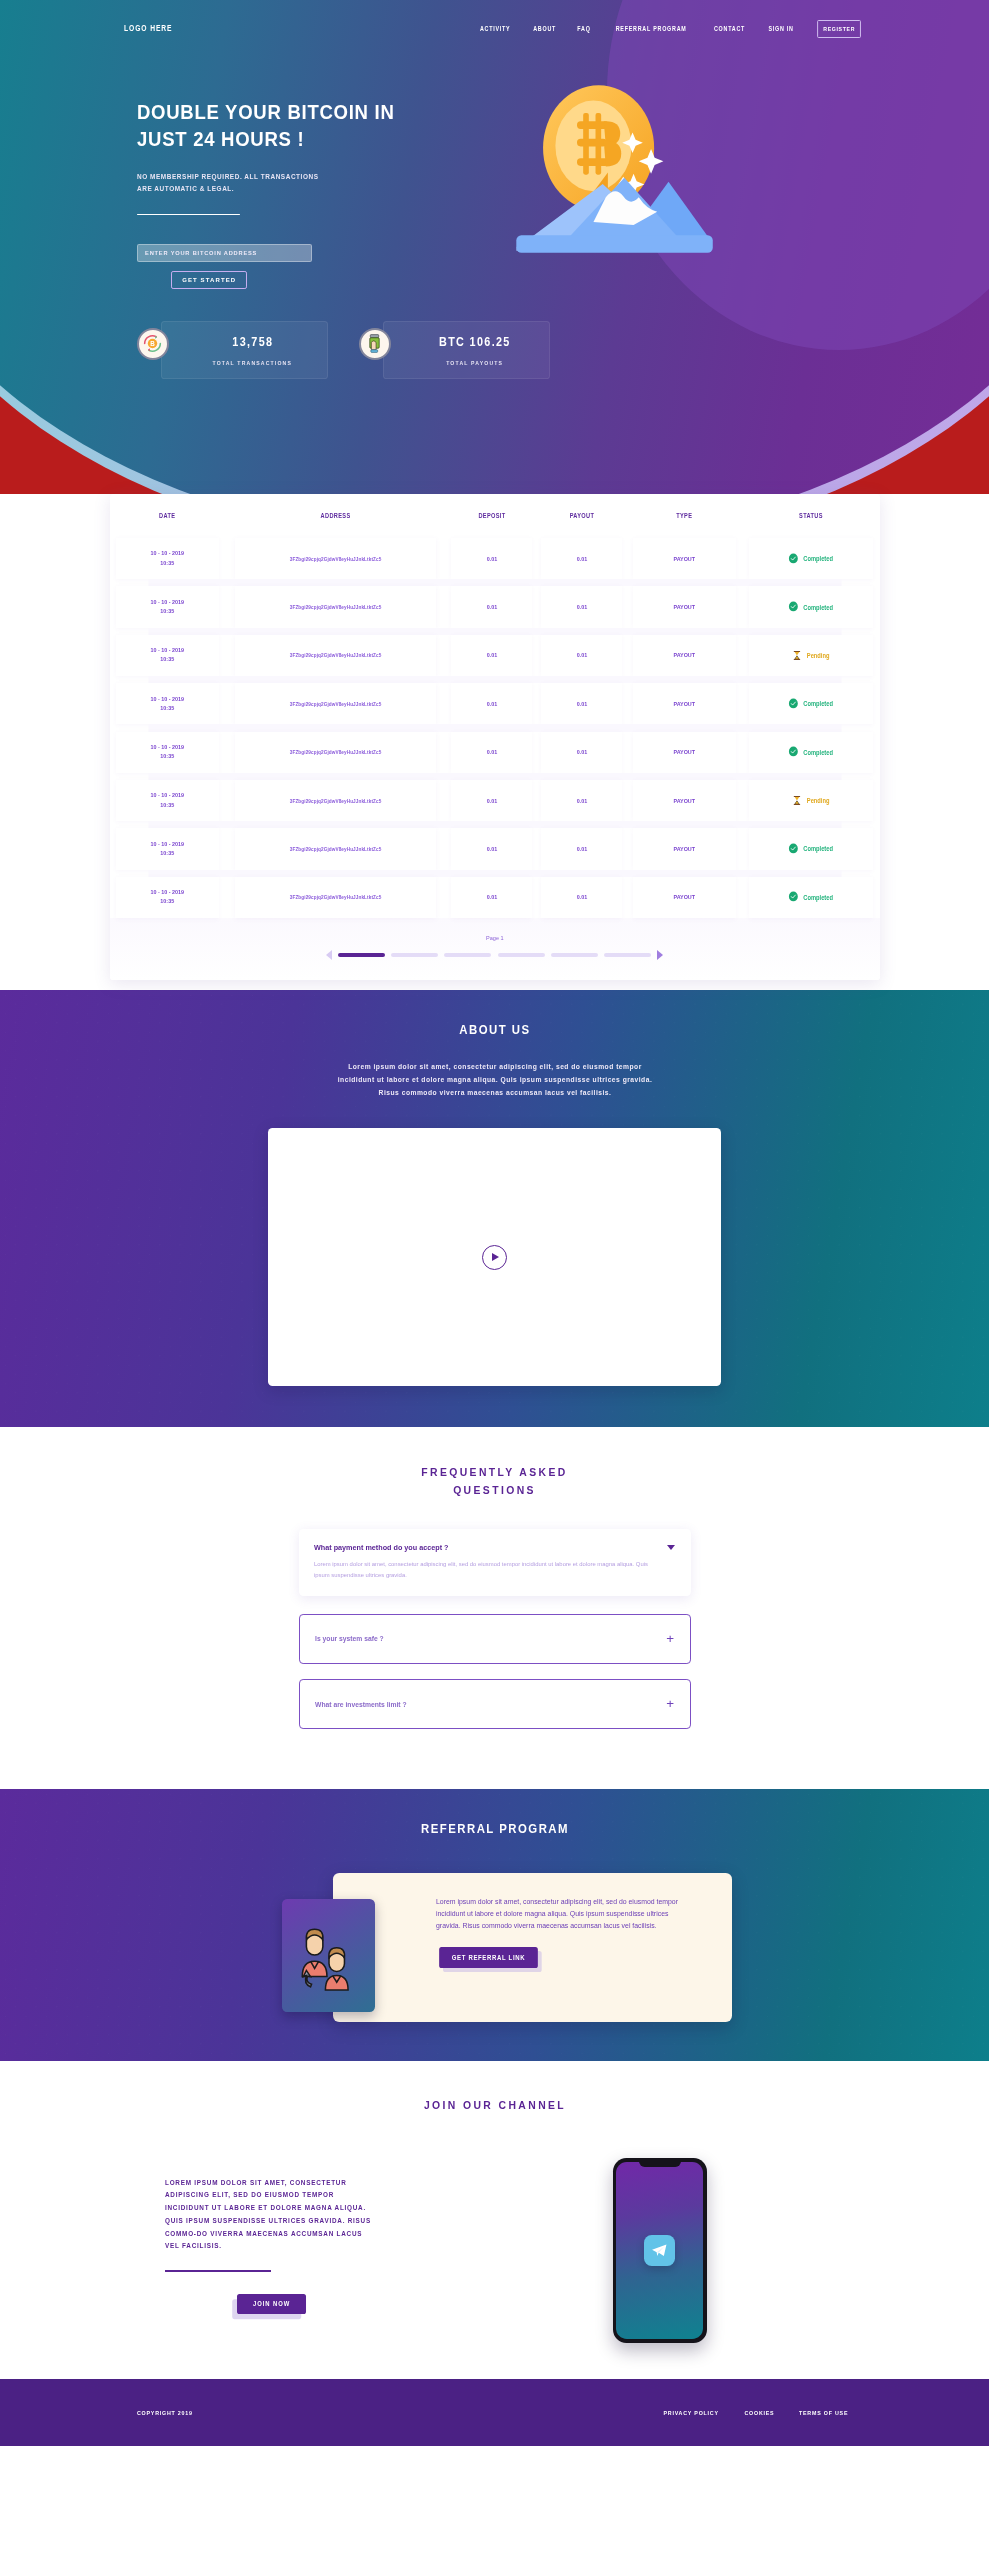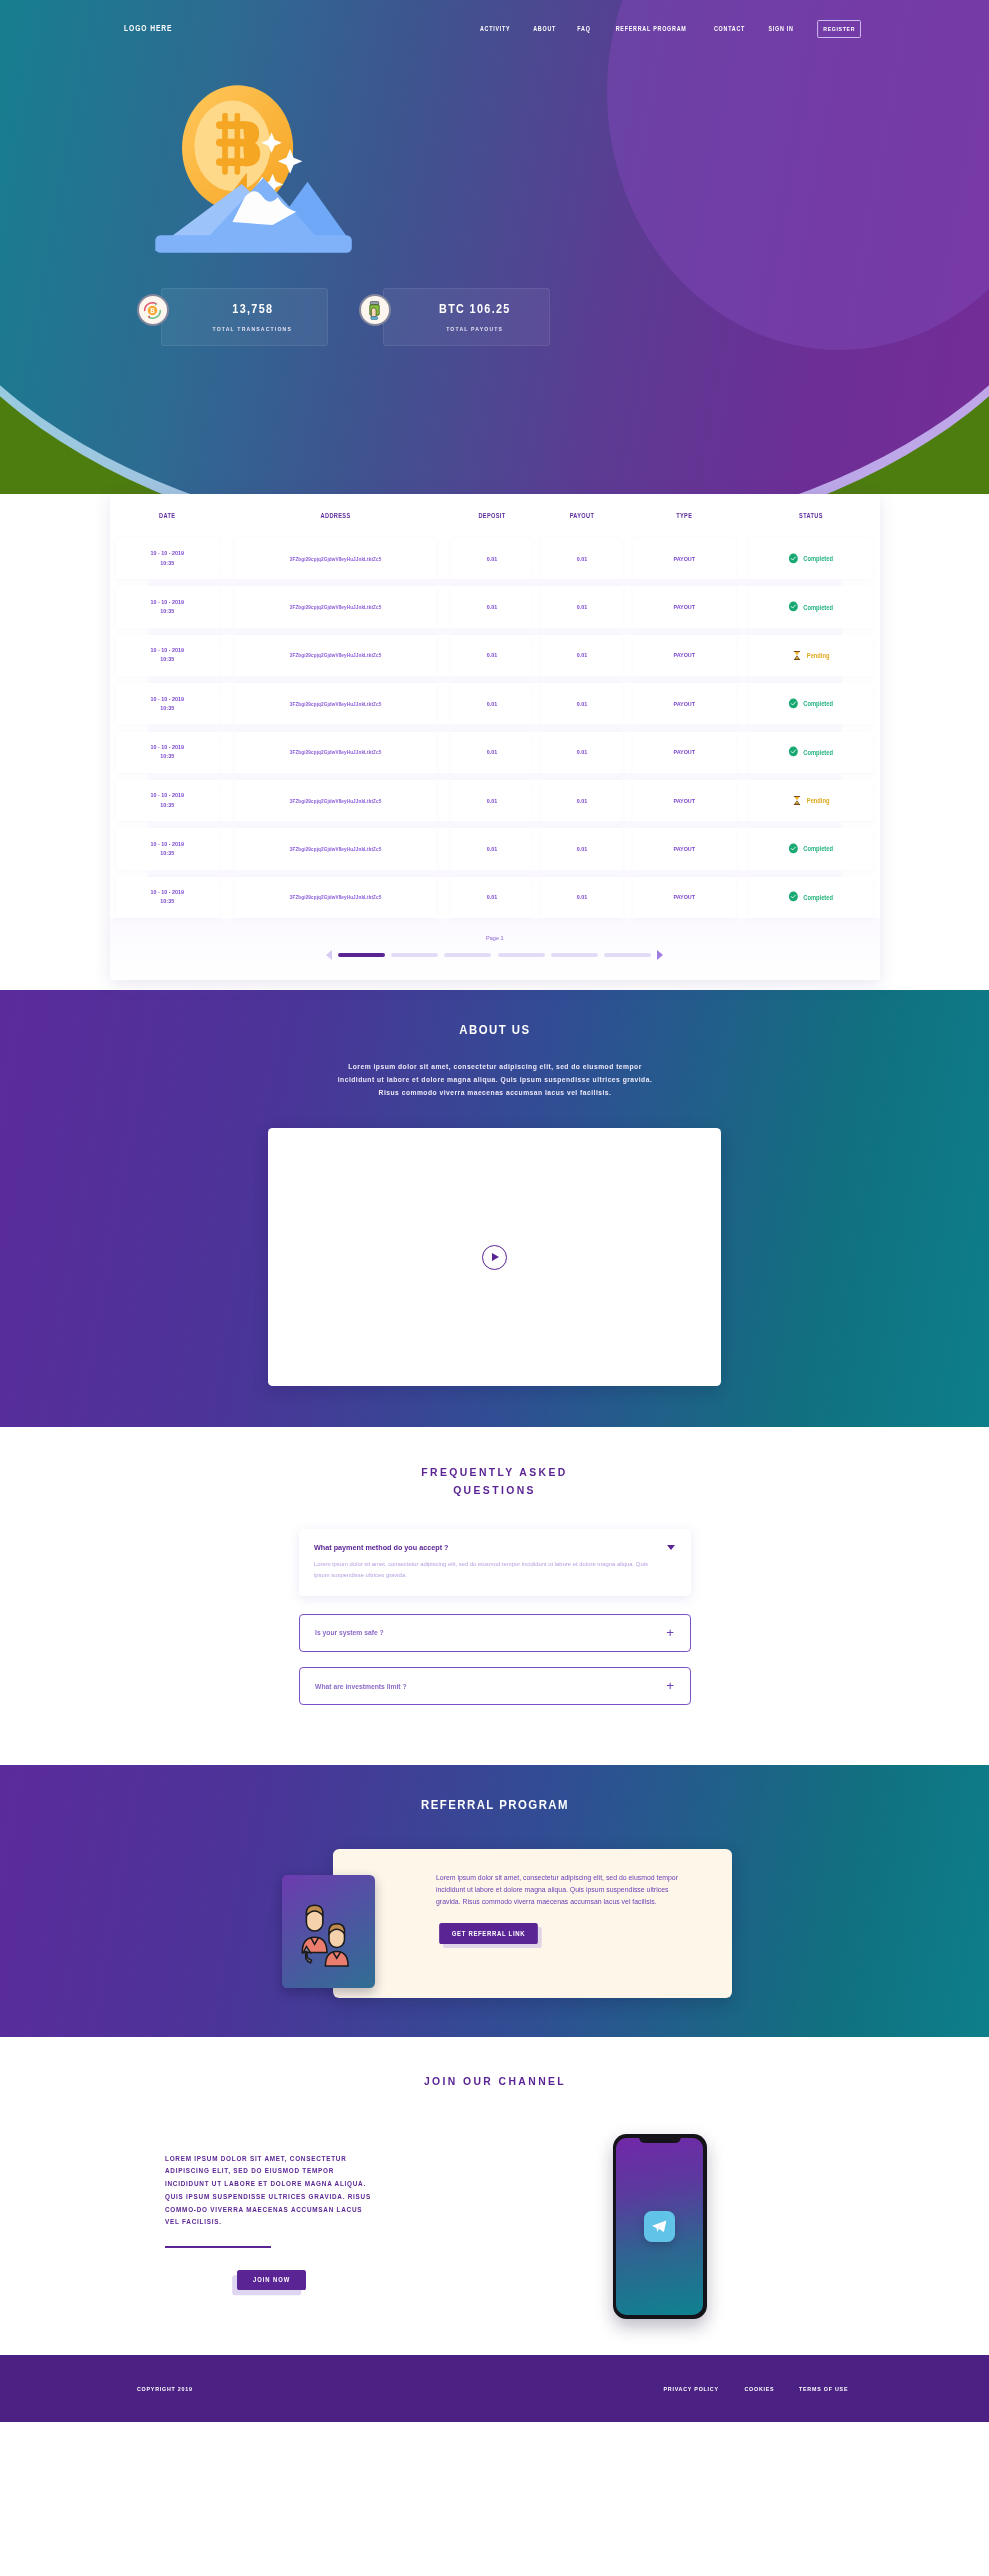--- a/index.html
+++ b/index.html
@@ -10,21 +10,21 @@
     width:989px;
     overflow-x:hidden;
   }
 
   
   .hero-wrap{
     position:relative;
     width:989px;
     height:546px;
     overflow:hidden;
-    background:#4d7c0f;
+    background:#b91c1c;
   }
   .hero-bg{
     position:absolute;
     left:-12%;
     top:-392px;
     width:124%;
     height:938px;
     border-radius:50% / 42%;
     background:linear-gradient(100deg,#0f8a96 0%,#15808f 12%,#2d6b92 30%,#3f538f 45%,#5c3b93 62%,#6b2f95 76%,#7a2b97 100%);
   }
@@ -234,21 +234,21 @@
   .faq-list{ width:392px; margin:30px auto 0 auto; }
   .faq-open{
     background:#fff; border-radius:4.6px; box-shadow:0 2.6px 11.3px rgba(110,70,180,.12);
     padding:13.4px 15.5px 15.5px 15.5px; margin-bottom:17.5px;
   }
   .faq-q-row{ display:flex; align-items:center; }
   .faq-q{ color:#5a2494; font-size:7.7px; font-weight:700; transform:scaleX(.94); transform-origin:left;}
   .caret{ margin-left:auto; width:0;height:0;border-left:4.1px solid transparent;border-right:4.1px solid transparent;border-top:5.2px solid #5a2494; cursor:pointer;}
   .faq-a{ color:#b49ee0; font-size:6.2px; line-height:1.75; margin-top:7.2px; transform:scaleX(.95); transform-origin:left;}
   .faq-closed{
-    border:0.5px solid #7c4fc4; border-radius:4.1px; height:38px;
+    border:0.5px solid #7c4fc4; border-radius:4.1px; height:50px;
     display:flex; align-items:center; padding:0 15.5px; margin-bottom:15.5px; cursor:pointer;
   }
   .faq-closed .faq-q{ color:#8b6ac9; font-weight:600; font-size:7.2px;}
   .plus{ margin-left:auto; color:#6f42bb; font-size:13.4px; line-height:1; font-weight:300; }
 
   
   .referral{
     position:relative;
     background:linear-gradient(100deg,#5b2b9c 0%,#4b3498 26%,#2f4f93 56%,#11707f 84%,#0d7f8b 100%);
     padding:33px 0 39px 0; overflow:hidden;
@@ -335,20 +335,27 @@
         <a class="nav-link" href="#">ABOUT</a>
         <a class="nav-link" href="#">FAQ</a>
         <a class="nav-link" href="#">REFERRAL PROGRAM</a>
         <a class="nav-link" href="#">CONTACT</a>
         <a class="nav-link" href="#">SIGN IN</a>
         <div class="nav-register">REGISTER</div>
       </div>
     </nav>
 
     <div class="hero-body">
+      <div class="hero-copy">
+        <h1 class="hero-title">DOUBLE YOUR BITCOIN IN JUST 24 HOURS !</h1>
+        <div class="hero-sub">NO MEMBERSHIP REQUIRED. ALL TRANSACTIONS ARE AUTOMATIC &amp; LEGAL.</div>
+        <div class="hero-rule"></div>
+        <input class="hero-input" type="text" placeholder="ENTER YOUR BITCOIN ADDRESS" style="">
+        <button class="hero-cta">GET STARTED</button>
+      </div>
 
       <div class="hero-art">
         <svg width="216" height="175" viewBox="0 0 420 340">
           <defs>
             <linearGradient id="coinG" x1="0" y1="0" x2="1" y2="1">
               <stop offset="0%" stop-color="#ffc85c"></stop>
                 <stop offset="100%" stop-color="#f6a321"></stop>
             </linearGradient>
           </defs>
           <ellipse cx="182" cy="130" rx="108" ry="122" fill="url(#coinG)"></ellipse>

